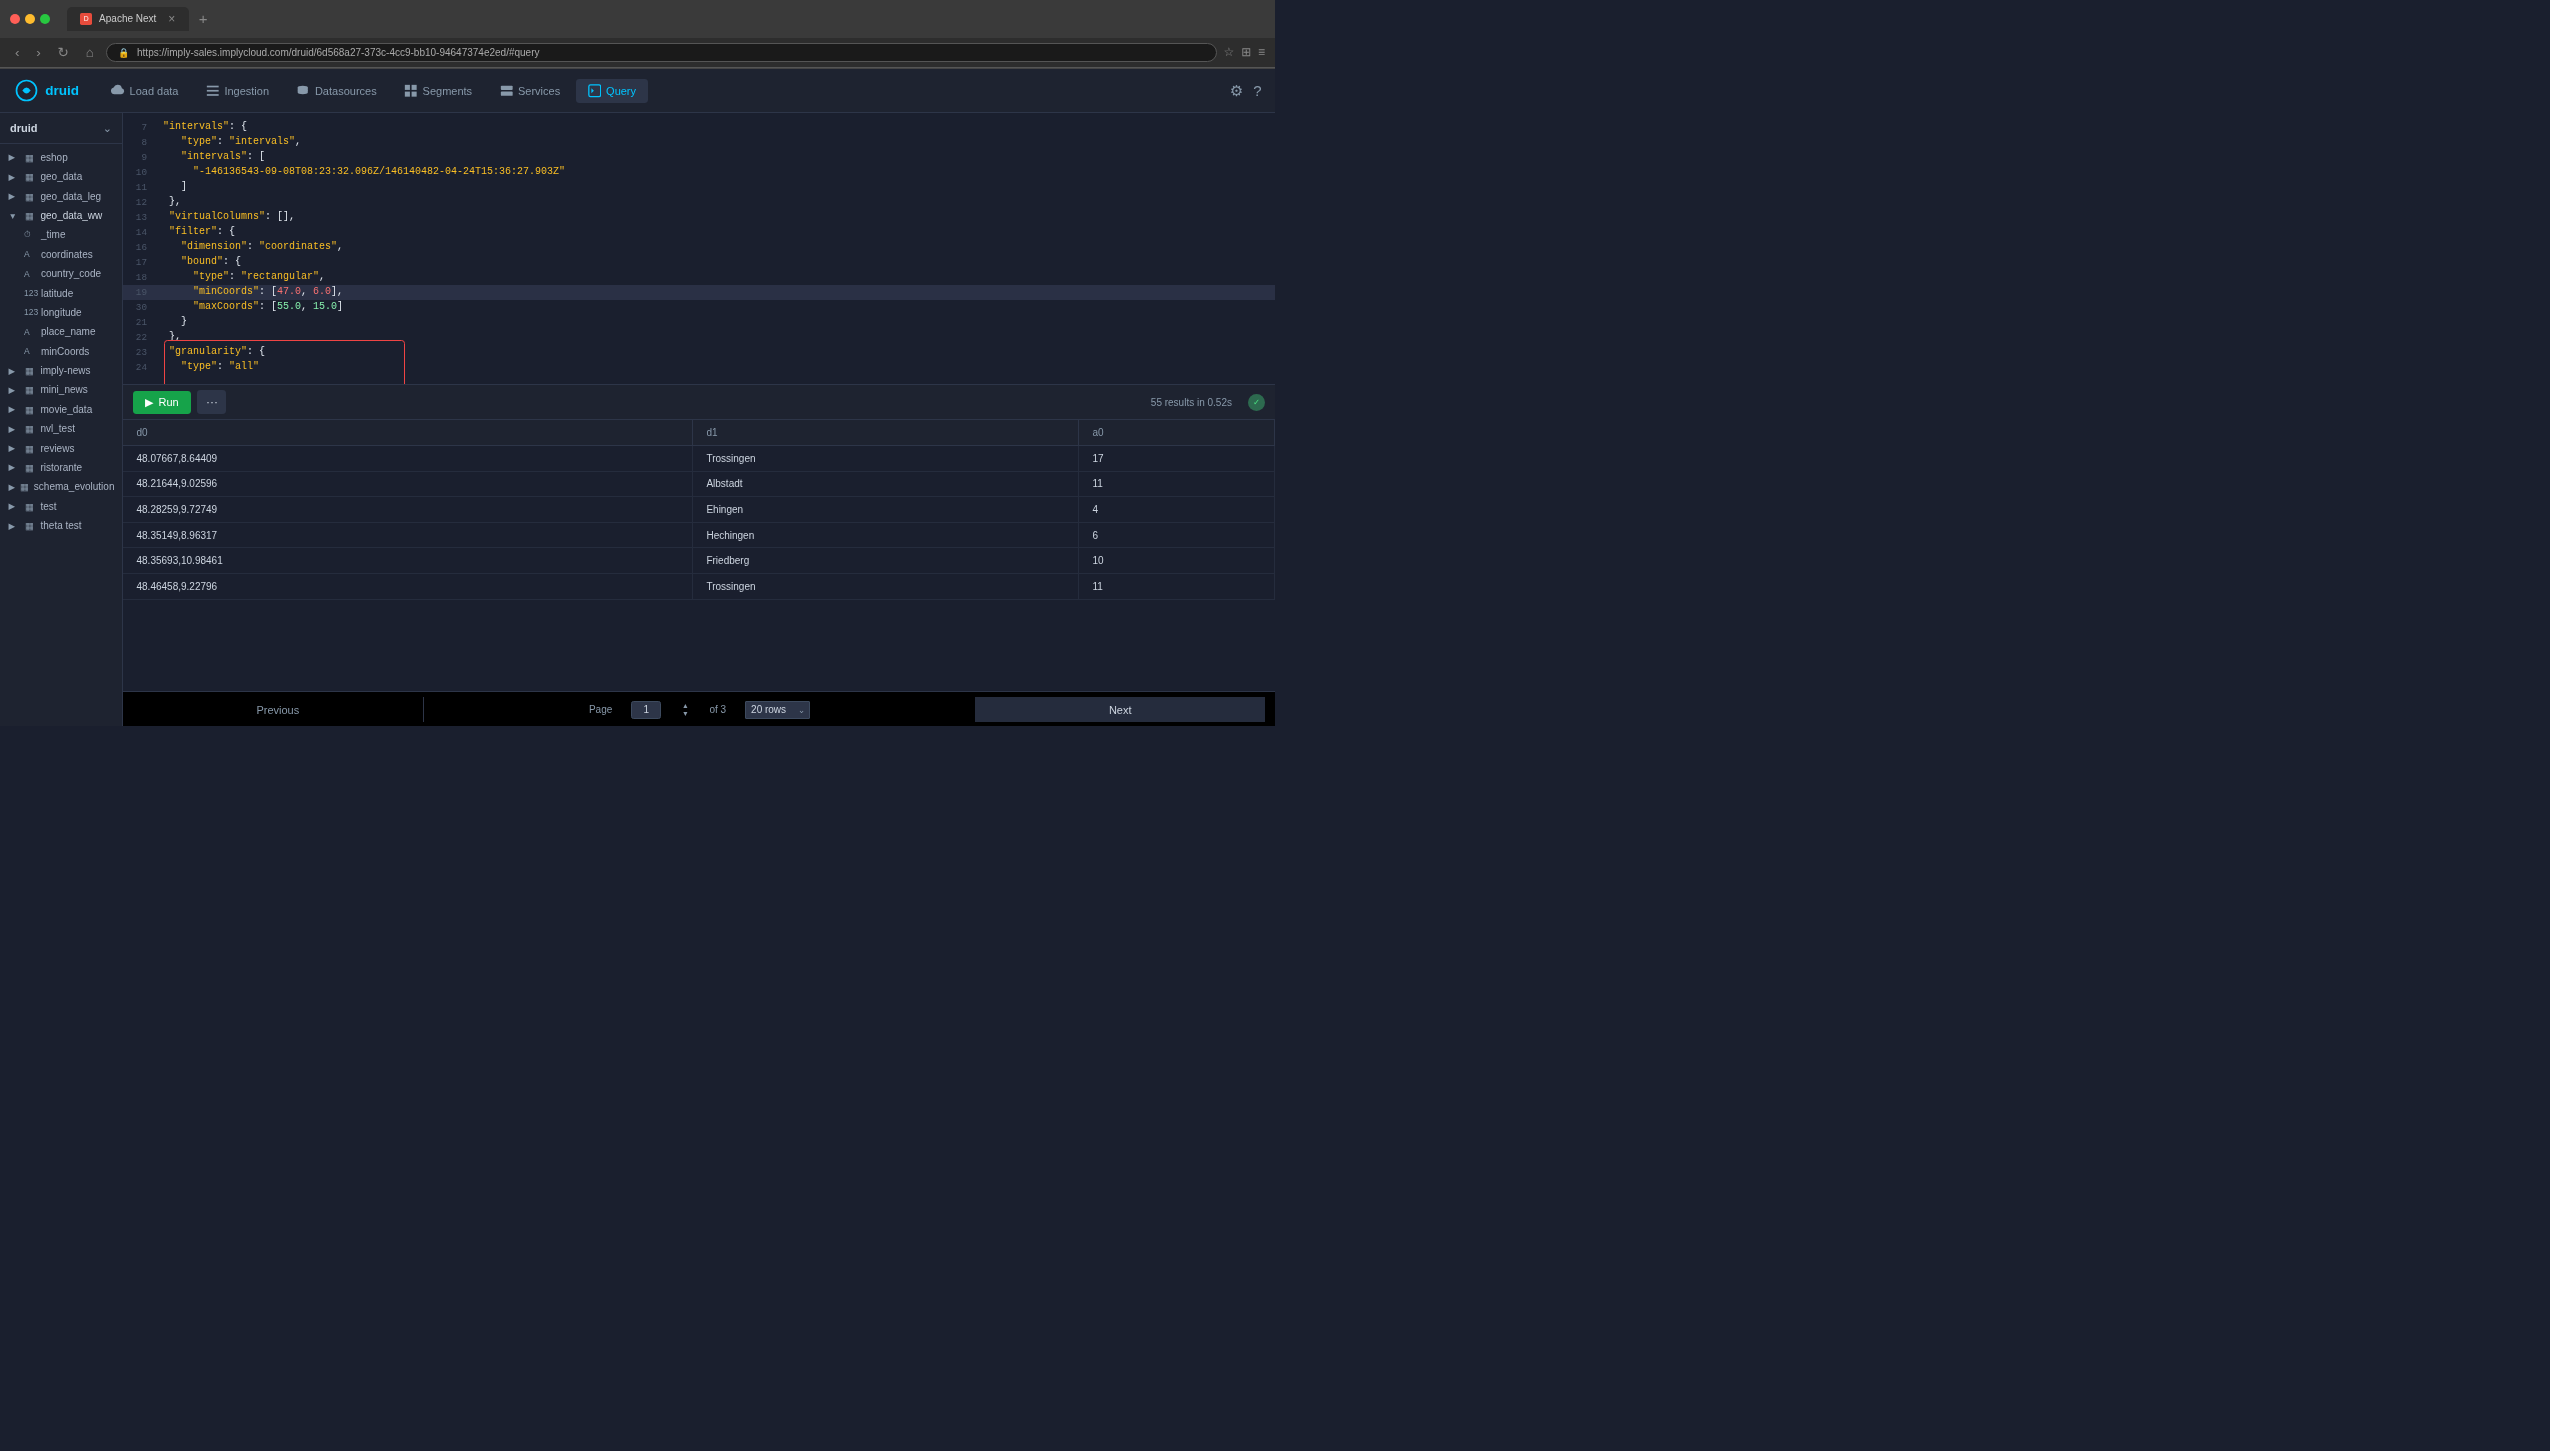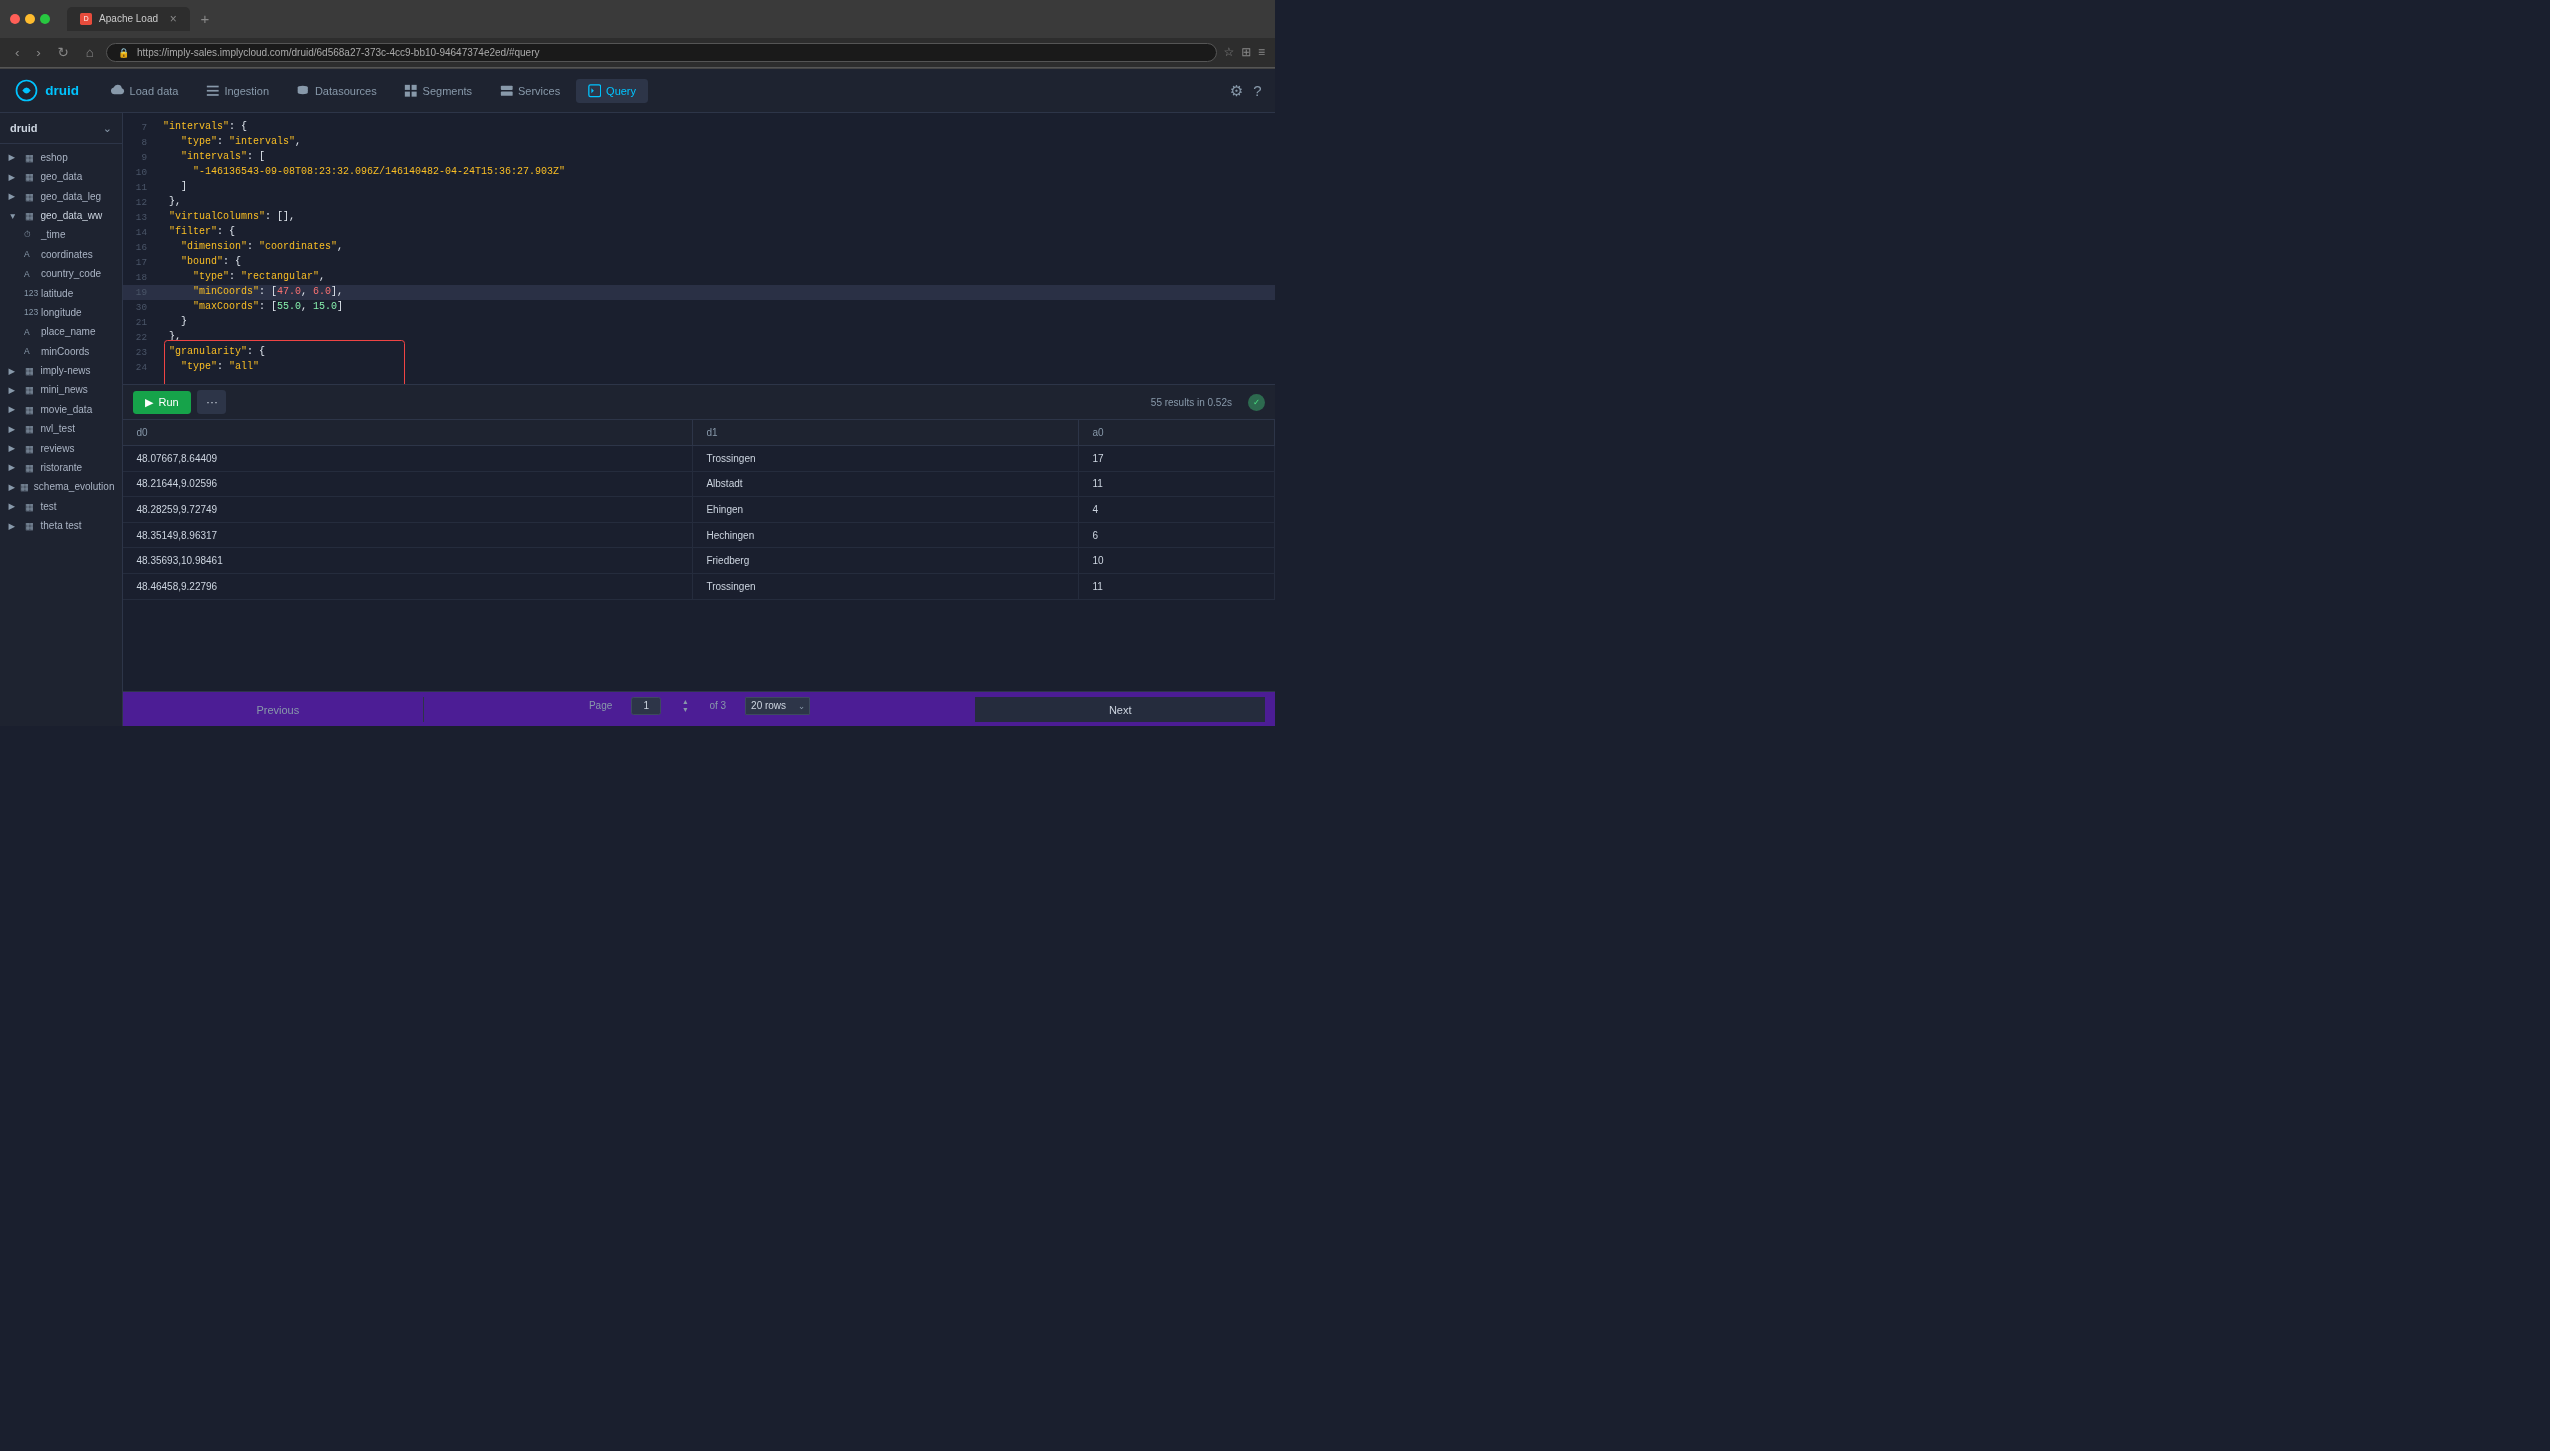--- a/index.html
+++ b/index.html
@@ -92,21 +92,21 @@
     .results-circle::after { content: '✓'; color: #4ade80; font-size: 8.5px; }
     
     
     .results-table { flex: 1; overflow: auto; background: #1a1f2e; }
     table { width: 100%; border-collapse: collapse; }
     thead tr { background: #1e2330; border-bottom: 1.7px solid #2d3548; }
     th { padding: 6.8px 13.5px; text-align: left; color: #8899aa; font-weight: 500; font-size: 10px; border-right: 0.8px solid #2d3548; }
     td { padding: 6.8px 13.5px; border-bottom: 0.8px solid #252c3d; font-size: 10px; color: #cdd5e0; border-right: 0.8px solid #252c3d; }
     
     
-    .pagination { display: flex; align-items: flex-start; background: #4c1d95; border-top: 0.8px solid #2d3548; padding: 5px 10px; flex-shrink: 0; }
+    .pagination { display: flex; align-items: center; background: #000000; border-top: 0.8px solid #2d3548; padding: 5px 10px; flex-shrink: 0; }
     .prev-btn, .next-btn { flex: 1; text-align: center; padding: 6.8px; color: #8899aa; cursor: pointer; font-size: 11px; }
     .prev-btn { border-right: 0.8px solid #2d3548; }
     .next-btn { background: #252c3d; color: #cdd5e0; font-weight: 500; }
     .page-controls { display: flex; align-items: center; gap: 19px; flex: 2; justify-content: center; }
     .page-label { color: #8899aa; font-size: 10px; }
     .page-input { background: #2d3548; border: 0.8px solid #3d4a5e; border-radius: 2.5px; color: #cdd5e0; width: 30px; text-align: center; padding: 2.5px; font-size: 10px; }
     .page-stepper { display: flex; flex-direction: column; }
     .page-stepper span { font-size: 6.8px; color: #8899aa; line-height: 1.1; cursor: pointer; padding: 0 1.7px; }
     .rows-select { background: #2d3548; border: 0.8px solid #3d4a5e; border-radius: 1px; color: #cdd5e0; padding: 2.5px 5px; font-size: 10px; appearance: none; padding-right: 17px; position: relative; }
     .rows-wrapper { position: relative; display: flex; align-items: center; }
@@ -117,21 +117,21 @@
 
 <div class="browser-chrome">
   <div class="browser-title-bar">
     <div class="traffic-lights">
       <div class="traffic-light tl-red"></div>
       <div class="traffic-light tl-yellow"></div>
       <div class="traffic-light tl-green"></div>
     </div>
     <div class="browser-tab">
       <div class="favicon">D</div>
-      <span>Apache Load</span>
+      <span>Apache Next</span>
       <span class="tab-close">×</span>
     </div>
     <span class="new-tab">+</span>
   </div>
   <div class="browser-nav">
     <button class="nav-btn">‹</button>
     <button class="nav-btn">›</button>
     <button class="nav-btn">↻</button>
     <button class="nav-btn">⌂</button>
     <div class="address-bar">

